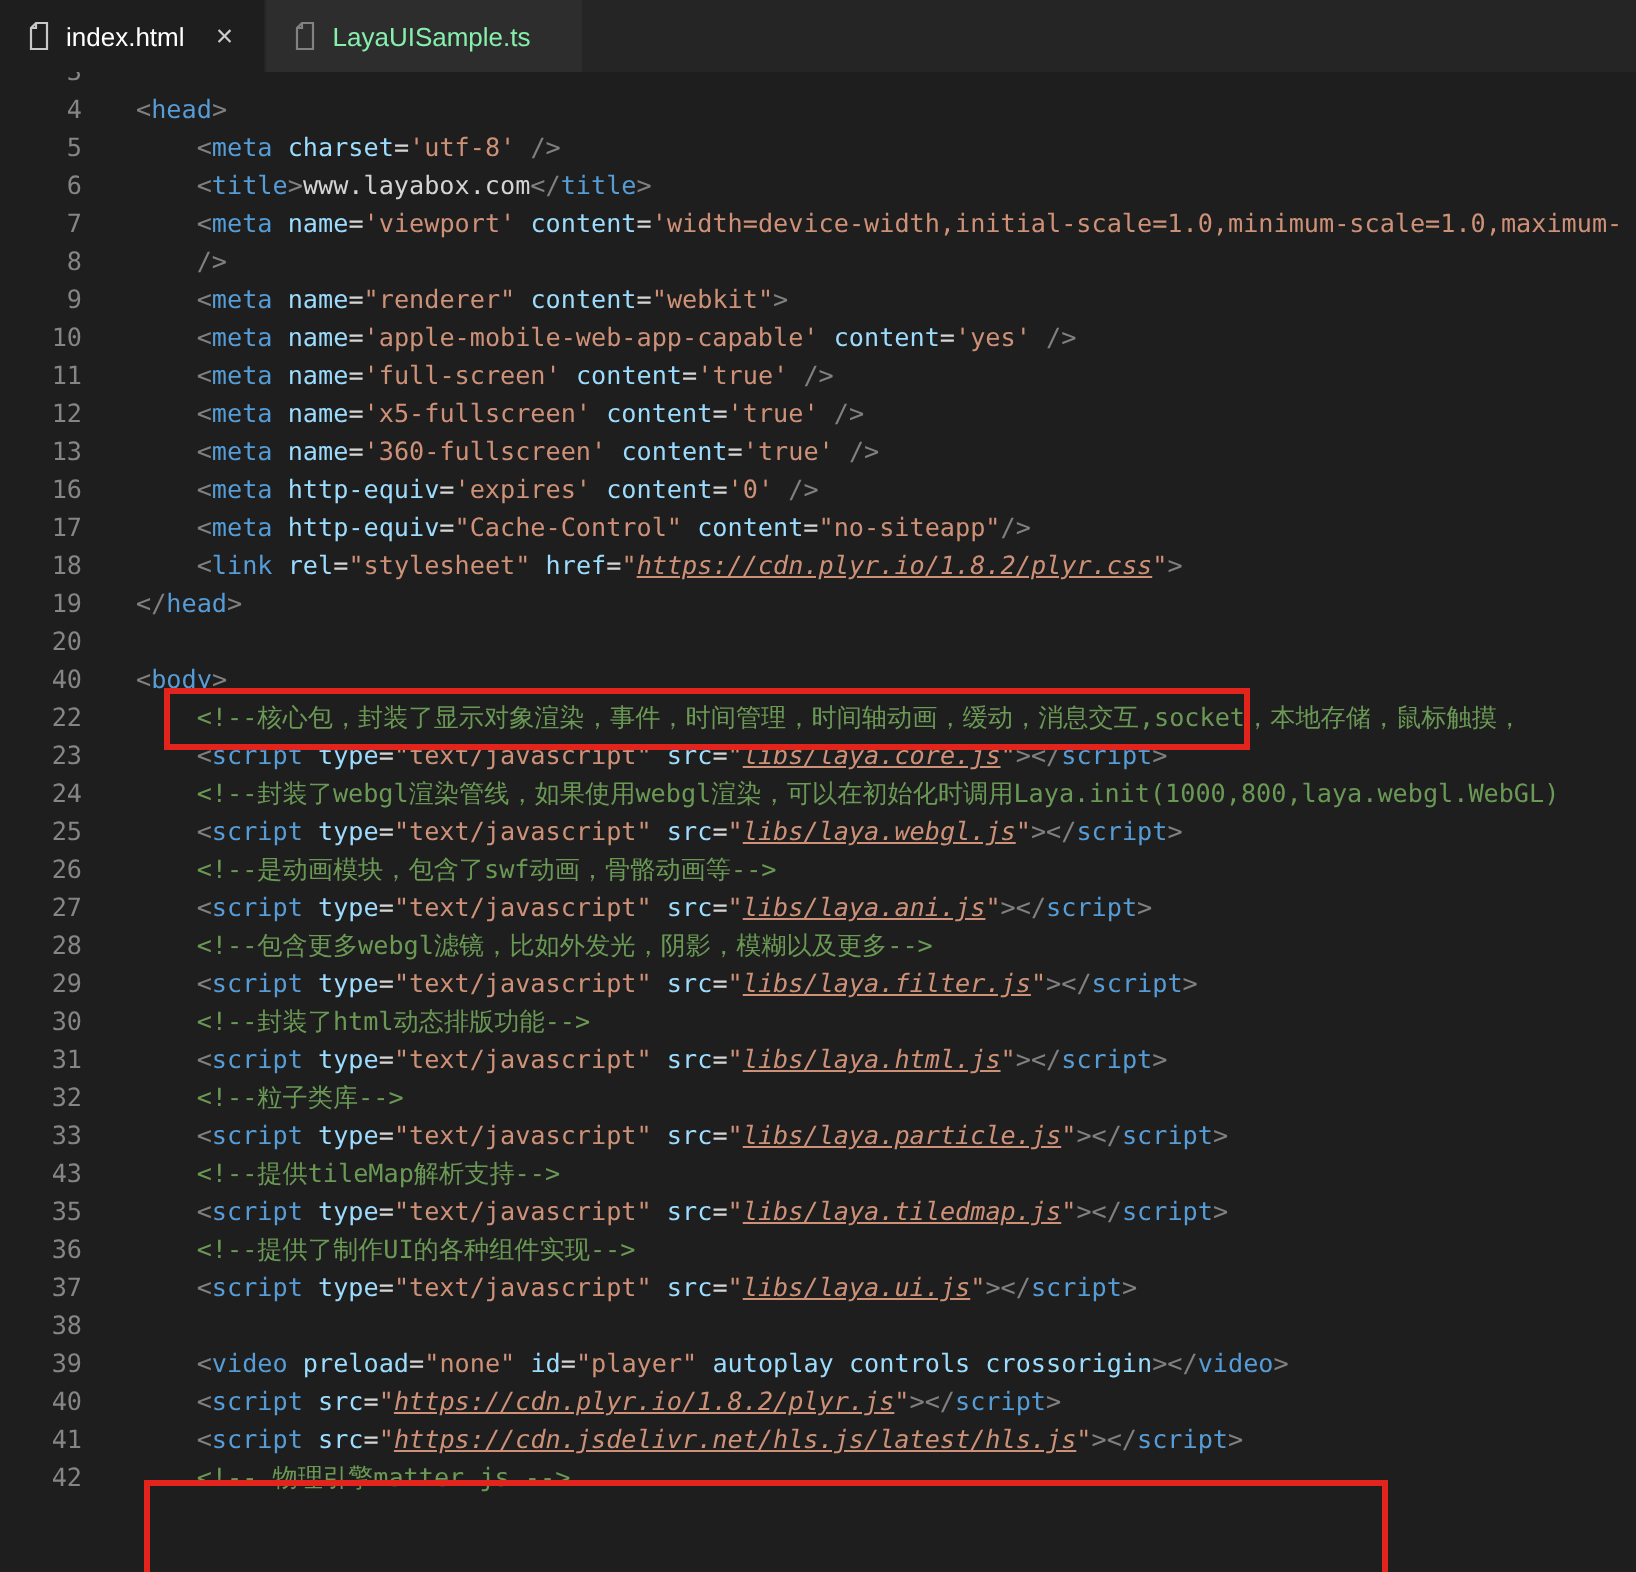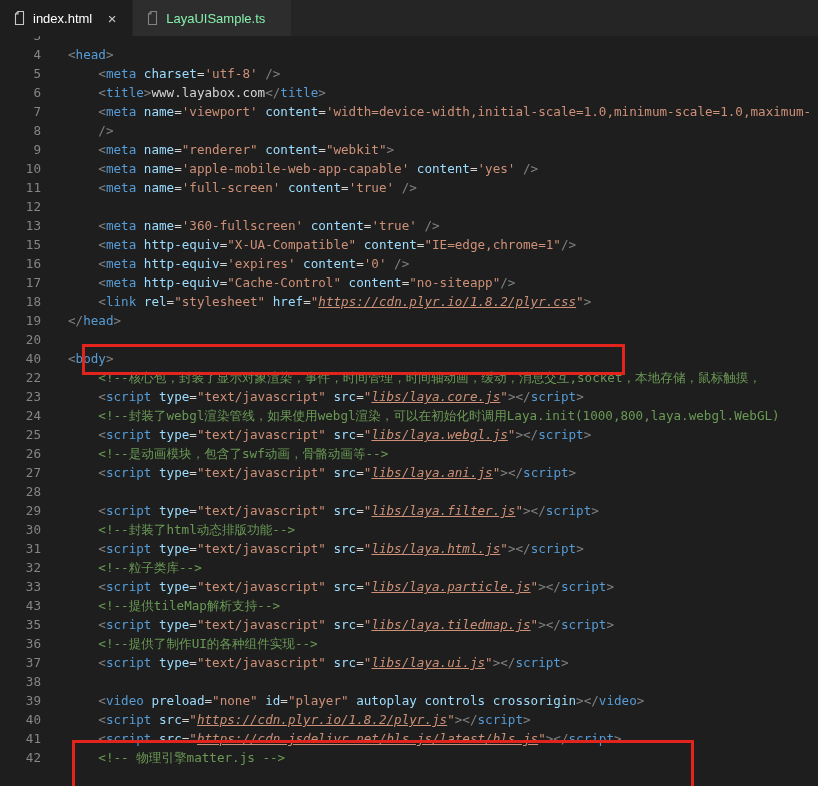--- a/index.html
+++ b/index.html
@@ -85,36 +85,35 @@
   <div class="code-lines">
       <div class="row"><span class="ln">3</span><span class="code"></span></div>
       <div class="row"><span class="ln">4</span><span class="code"><span class="s-pun">&lt;</span><span class="s-tag">head</span><span class="s-pun">&gt;</span></span></div>
       <div class="row"><span class="ln">5</span><span class="code"><span class="s-pun">    &lt;</span><span class="s-tag">meta</span><span class="s-attr"> charset</span><span class="s-eq">=</span><span class="s-str">'utf-8'</span><span class="s-pun"> /&gt;</span></span></div>
       <div class="row"><span class="ln">6</span><span class="code"><span class="s-pun">    &lt;</span><span class="s-tag">title</span><span class="s-pun">&gt;</span><span class="s-txt">www.layabox.com</span><span class="s-pun">&lt;/</span><span class="s-tag">title</span><span class="s-pun">&gt;</span></span></div>
       <div class="row"><span class="ln">7</span><span class="code"><span class="s-pun">    &lt;</span><span class="s-tag">meta</span><span class="s-attr"> name</span><span class="s-eq">=</span><span class="s-str">'viewport'</span><span class="s-attr"> content</span><span class="s-eq">=</span><span class="s-str">'width=device-width,initial-scale=1.0,minimum-scale=1.0,maximum-</span></span></div>
       <div class="row"><span class="ln">8</span><span class="code"><span class="s-pun">    /&gt;</span></span></div>
       <div class="row"><span class="ln">9</span><span class="code"><span class="s-pun">    &lt;</span><span class="s-tag">meta</span><span class="s-attr"> name</span><span class="s-eq">=</span><span class="s-str">"renderer"</span><span class="s-attr"> content</span><span class="s-eq">=</span><span class="s-str">"webkit"</span><span class="s-pun">&gt;</span></span></div>
       <div class="row"><span class="ln">10</span><span class="code"><span class="s-pun">    &lt;</span><span class="s-tag">meta</span><span class="s-attr"> name</span><span class="s-eq">=</span><span class="s-str">'apple-mobile-web-app-capable'</span><span class="s-attr"> content</span><span class="s-eq">=</span><span class="s-str">'yes'</span><span class="s-pun"> /&gt;</span></span></div>
       <div class="row"><span class="ln">11</span><span class="code"><span class="s-pun">    &lt;</span><span class="s-tag">meta</span><span class="s-attr"> name</span><span class="s-eq">=</span><span class="s-str">'full-screen'</span><span class="s-attr"> content</span><span class="s-eq">=</span><span class="s-str">'true'</span><span class="s-pun"> /&gt;</span></span></div>
-      <div class="row"><span class="ln">12</span></div>
+      <div class="row"><span class="ln">12</span><span class="code"><span class="s-pun">    &lt;</span><span class="s-tag">meta</span><span class="s-attr"> name</span><span class="s-eq">=</span><span class="s-str">'x5-fullscreen'</span><span class="s-attr"> content</span><span class="s-eq">=</span><span class="s-str">'true'</span><span class="s-pun"> /&gt;</span></span></div>
       <div class="row"><span class="ln">13</span><span class="code"><span class="s-pun">    &lt;</span><span class="s-tag">meta</span><span class="s-attr"> name</span><span class="s-eq">=</span><span class="s-str">'360-fullscreen'</span><span class="s-attr"> content</span><span class="s-eq">=</span><span class="s-str">'true'</span><span class="s-pun"> /&gt;</span></span></div>
-      <div class="row"><span class="ln">15</span><span class="code"><span class="s-pun">    &lt;</span><span class="s-tag">meta</span><span class="s-attr"> http-equiv</span><span class="s-eq">=</span><span class="s-str">"X-UA-Compatible"</span><span class="s-attr"> content</span><span class="s-eq">=</span><span class="s-str">"IE=edge,chrome=1"</span><span class="s-pun">/&gt;</span></span></div>
       <div class="row"><span class="ln">16</span><span class="code"><span class="s-pun">    &lt;</span><span class="s-tag">meta</span><span class="s-attr"> http-equiv</span><span class="s-eq">=</span><span class="s-str">'expires'</span><span class="s-attr"> content</span><span class="s-eq">=</span><span class="s-str">'0'</span><span class="s-pun"> /&gt;</span></span></div>
       <div class="row"><span class="ln">17</span><span class="code"><span class="s-pun">    &lt;</span><span class="s-tag">meta</span><span class="s-attr"> http-equiv</span><span class="s-eq">=</span><span class="s-str">"Cache-Control"</span><span class="s-attr"> content</span><span class="s-eq">=</span><span class="s-str">"no-siteapp"</span><span class="s-pun">/&gt;</span></span></div>
       <div class="row"><span class="ln">18</span><span class="code"><span class="s-pun">    &lt;</span><span class="s-tag">link</span><span class="s-attr"> rel</span><span class="s-eq">=</span><span class="s-str">"stylesheet"</span><span class="s-attr"> href</span><span class="s-eq">=</span><span class="s-str">"</span><span class="s-url">https://cdn.plyr.io/1.8.2/plyr.css</span><span class="s-str">"</span><span class="s-pun">&gt;</span></span></div>
       <div class="row"><span class="ln">19</span><span class="code"><span class="s-pun">&lt;/</span><span class="s-tag">head</span><span class="s-pun">&gt;</span></span></div>
       <div class="row"><span class="ln">20</span><span class="code"></span></div>
       <div class="row"><span class="ln">40</span><span class="code"><span class="s-pun">&lt;</span><span class="s-tag">body</span><span class="s-pun">&gt;</span></span></div>
       <div class="row"><span class="ln">22</span><span class="code"><span class="s-cmt">    &lt;!--核心包，封装了显示对象渲染，事件，时间管理，时间轴动画，缓动，消息交互,socket，本地存储，鼠标触摸，</span></span></div>
       <div class="row"><span class="ln">23</span><span class="code"><span class="s-pun">    &lt;</span><span class="s-tag">script</span><span class="s-attr"> type</span><span class="s-eq">=</span><span class="s-str">"text/javascript"</span><span class="s-attr"> src</span><span class="s-eq">=</span><span class="s-str">"</span><span class="s-url">libs/laya.core.js</span><span class="s-str">"</span><span class="s-pun">&gt;&lt;/</span><span class="s-tag">script</span><span class="s-pun">&gt;</span></span></div>
       <div class="row"><span class="ln">24</span><span class="code"><span class="s-cmt">    &lt;!--封装了webgl渲染管线，如果使用webgl渲染，可以在初始化时调用Laya.init(1000,800,laya.webgl.WebGL)</span></span></div>
       <div class="row"><span class="ln">25</span><span class="code"><span class="s-pun">    &lt;</span><span class="s-tag">script</span><span class="s-attr"> type</span><span class="s-eq">=</span><span class="s-str">"text/javascript"</span><span class="s-attr"> src</span><span class="s-eq">=</span><span class="s-str">"</span><span class="s-url">libs/laya.webgl.js</span><span class="s-str">"</span><span class="s-pun">&gt;&lt;/</span><span class="s-tag">script</span><span class="s-pun">&gt;</span></span></div>
       <div class="row"><span class="ln">26</span><span class="code"><span class="s-cmt">    &lt;!--是动画模块，包含了swf动画，骨骼动画等--&gt;</span></span></div>
       <div class="row"><span class="ln">27</span><span class="code"><span class="s-pun">    &lt;</span><span class="s-tag">script</span><span class="s-attr"> type</span><span class="s-eq">=</span><span class="s-str">"text/javascript"</span><span class="s-attr"> src</span><span class="s-eq">=</span><span class="s-str">"</span><span class="s-url">libs/laya.ani.js</span><span class="s-str">"</span><span class="s-pun">&gt;&lt;/</span><span class="s-tag">script</span><span class="s-pun">&gt;</span></span></div>
-      <div class="row"><span class="ln">28</span></div>
+      <div class="row"><span class="ln">28</span><span class="code"><span class="s-cmt">    &lt;!--包含更多webgl滤镜，比如外发光，阴影，模糊以及更多--&gt;</span></span></div>
       <div class="row"><span class="ln">29</span><span class="code"><span class="s-pun">    &lt;</span><span class="s-tag">script</span><span class="s-attr"> type</span><span class="s-eq">=</span><span class="s-str">"text/javascript"</span><span class="s-attr"> src</span><span class="s-eq">=</span><span class="s-str">"</span><span class="s-url">libs/laya.filter.js</span><span class="s-str">"</span><span class="s-pun">&gt;&lt;/</span><span class="s-tag">script</span><span class="s-pun">&gt;</span></span></div>
       <div class="row"><span class="ln">30</span><span class="code"><span class="s-cmt">    &lt;!--封装了html动态排版功能--&gt;</span></span></div>
       <div class="row"><span class="ln">31</span><span class="code"><span class="s-pun">    &lt;</span><span class="s-tag">script</span><span class="s-attr"> type</span><span class="s-eq">=</span><span class="s-str">"text/javascript"</span><span class="s-attr"> src</span><span class="s-eq">=</span><span class="s-str">"</span><span class="s-url">libs/laya.html.js</span><span class="s-str">"</span><span class="s-pun">&gt;&lt;/</span><span class="s-tag">script</span><span class="s-pun">&gt;</span></span></div>
       <div class="row"><span class="ln">32</span><span class="code"><span class="s-cmt">    &lt;!--粒子类库--&gt;</span></span></div>
       <div class="row"><span class="ln">33</span><span class="code"><span class="s-pun">    &lt;</span><span class="s-tag">script</span><span class="s-attr"> type</span><span class="s-eq">=</span><span class="s-str">"text/javascript"</span><span class="s-attr"> src</span><span class="s-eq">=</span><span class="s-str">"</span><span class="s-url">libs/laya.particle.js</span><span class="s-str">"</span><span class="s-pun">&gt;&lt;/</span><span class="s-tag">script</span><span class="s-pun">&gt;</span></span></div>
       <div class="row"><span class="ln">43</span><span class="code"><span class="s-cmt">    &lt;!--提供tileMap解析支持--&gt;</span></span></div>
       <div class="row"><span class="ln">35</span><span class="code"><span class="s-pun">    &lt;</span><span class="s-tag">script</span><span class="s-attr"> type</span><span class="s-eq">=</span><span class="s-str">"text/javascript"</span><span class="s-attr"> src</span><span class="s-eq">=</span><span class="s-str">"</span><span class="s-url">libs/laya.tiledmap.js</span><span class="s-str">"</span><span class="s-pun">&gt;&lt;/</span><span class="s-tag">script</span><span class="s-pun">&gt;</span></span></div>
       <div class="row"><span class="ln">36</span><span class="code"><span class="s-cmt">    &lt;!--提供了制作UI的各种组件实现--&gt;</span></span></div>
       <div class="row"><span class="ln">37</span><span class="code"><span class="s-pun">    &lt;</span><span class="s-tag">script</span><span class="s-attr"> type</span><span class="s-eq">=</span><span class="s-str">"text/javascript"</span><span class="s-attr"> src</span><span class="s-eq">=</span><span class="s-str">"</span><span class="s-url">libs/laya.ui.js</span><span class="s-str">"</span><span class="s-pun">&gt;&lt;/</span><span class="s-tag">script</span><span class="s-pun">&gt;</span></span></div>
       <div class="row"><span class="ln">38</span><span class="code"></span></div>

